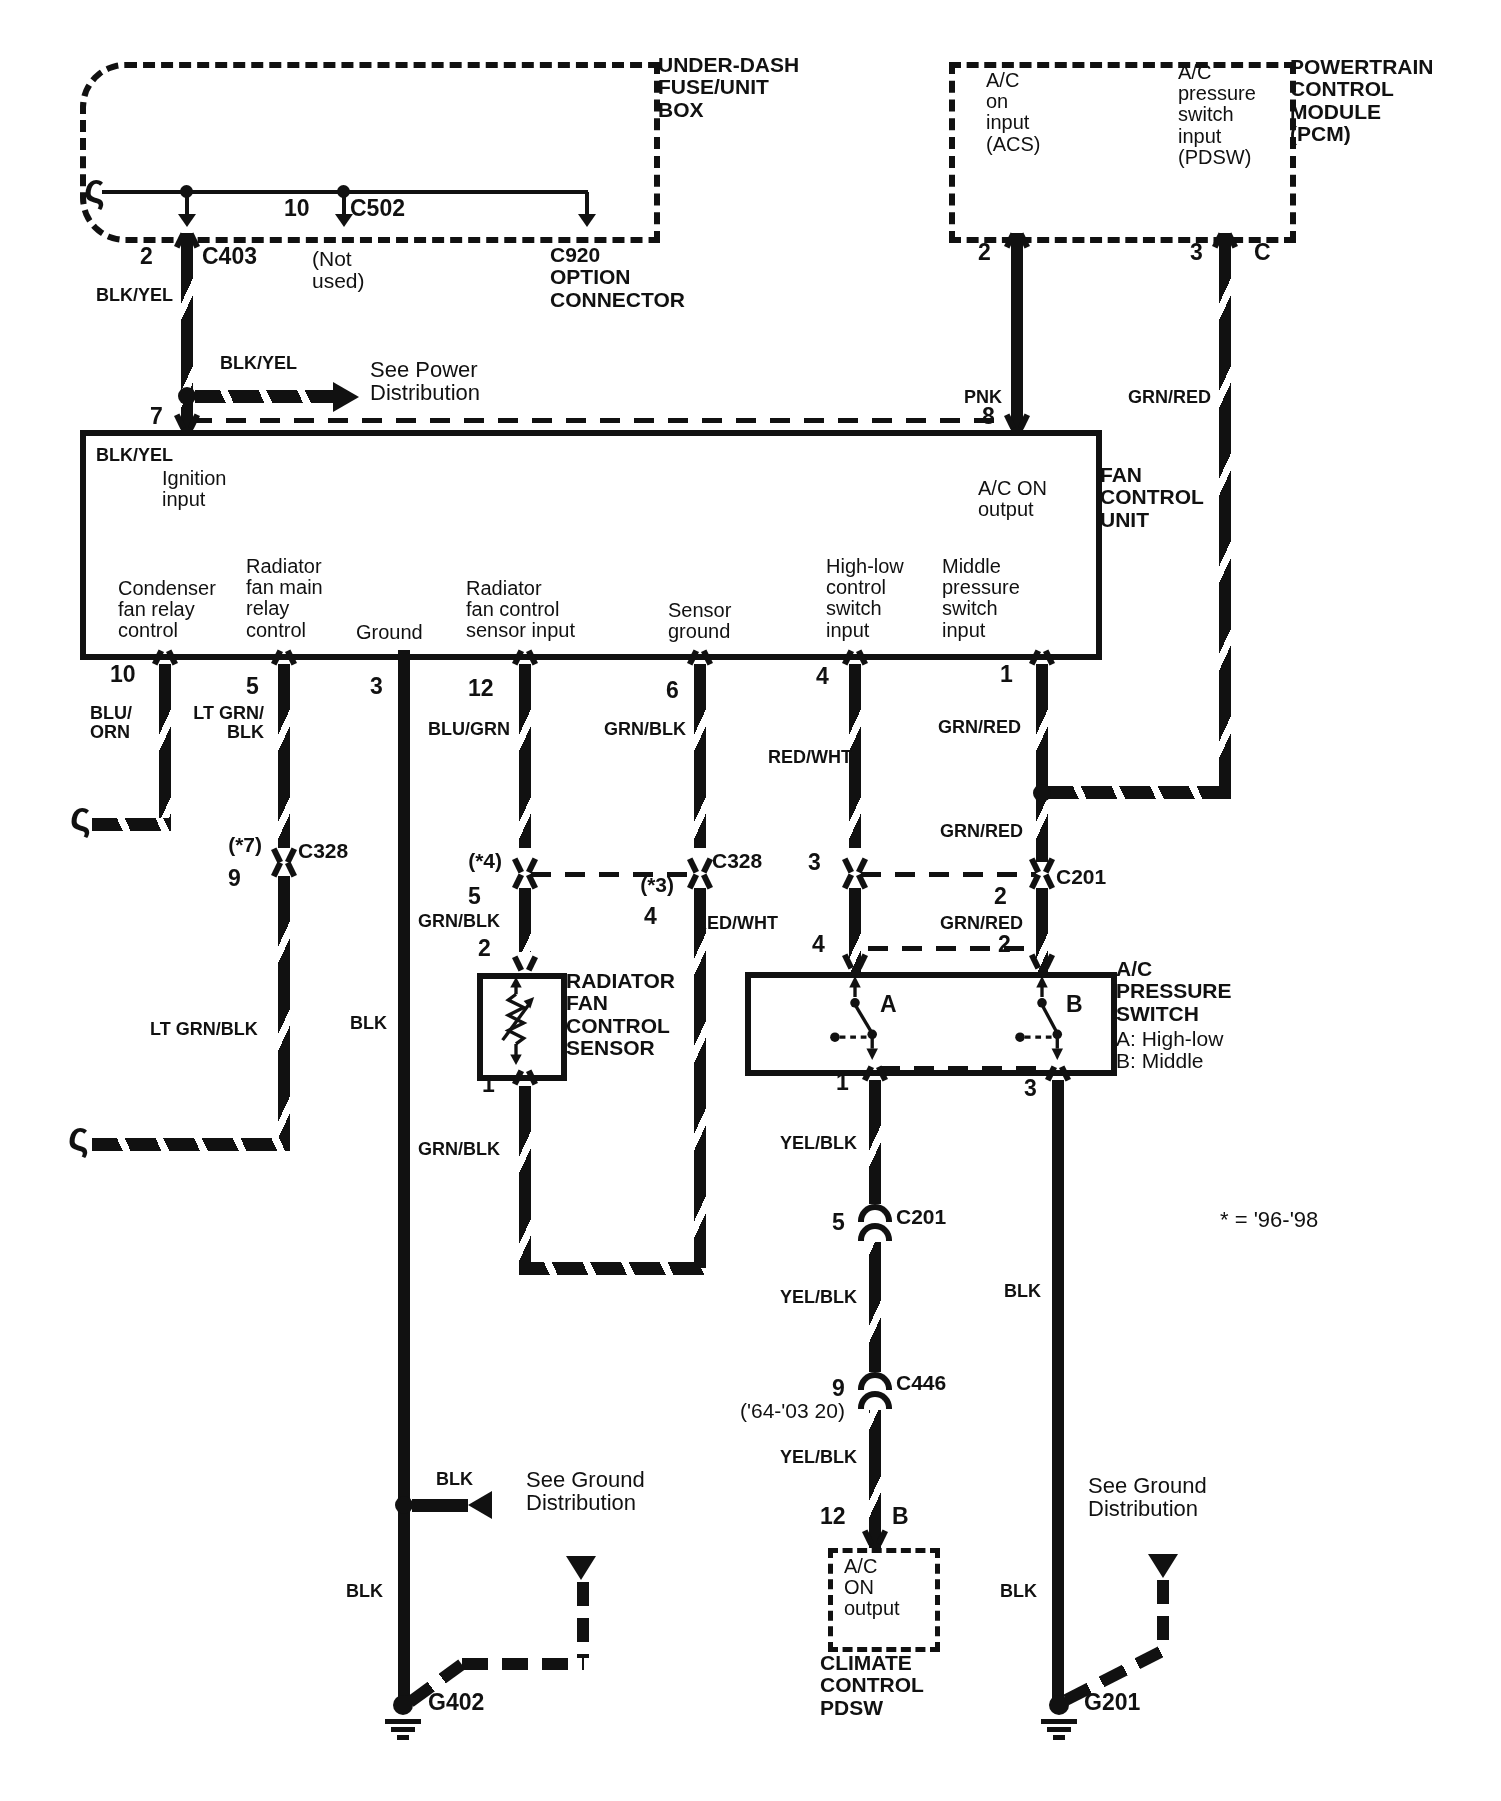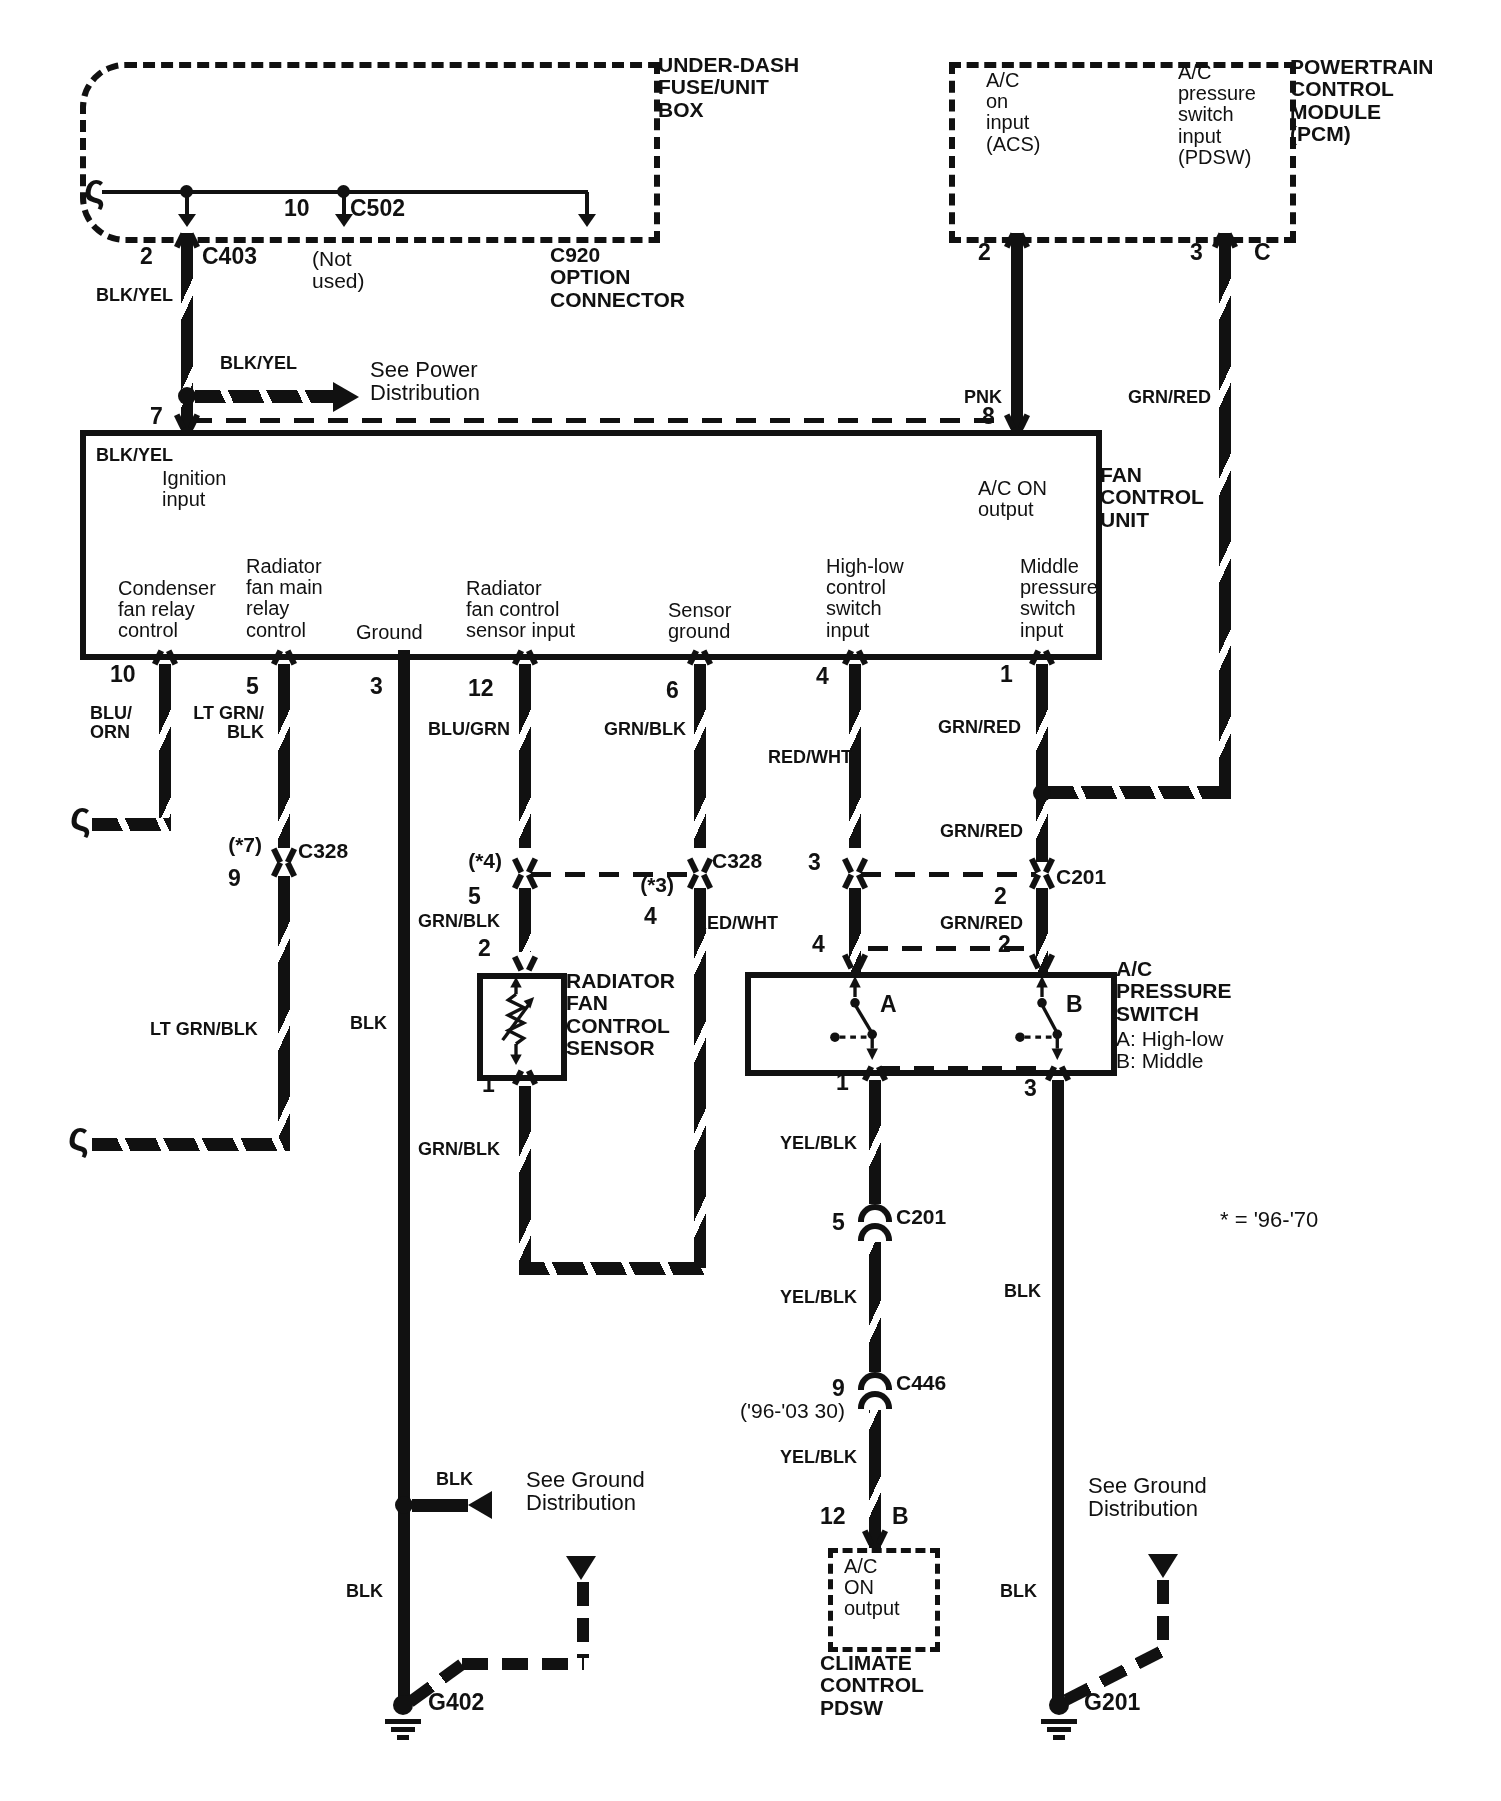--- a/index.html
+++ b/index.html
@@ -139,21 +139,21 @@
   <span class="t n20" style="left:356px;top:622px">Ground</span>
   <span class="t n20" style="left:466px;top:578px">Radiator
 fan control
 sensor input</span>
   <span class="t n20" style="left:668px;top:600px">Sensor
 ground</span>
   <span class="t n20" style="left:826px;top:556px">High-low
 control
 switch
 input</span>
-  <span class="t n20" style="left:1020px;top:556px">Middle
+  <span class="t n20" style="left:942px;top:556px">Middle
 pressure
 switch
 input</span>
 
   <span class="t b23" style="left:110px;top:662px">10</span>
   <span class="t b23" style="left:246px;top:674px">5</span>
   <span class="t b23" style="left:370px;top:674px">3</span>
   <span class="t b23" style="left:468px;top:676px">12</span>
   <span class="t b23" style="left:666px;top:678px">6</span>
   <span class="t b23" style="left:816px;top:664px">4</span>
@@ -309,21 +309,21 @@
 
   <div class="wv" style="left:869px;top:1080px;height:468px"></div>
   <span class="t b18" style="left:780px;top:1134px">YEL/BLK</span>
   <div class="cpair" style="left:858px;top:1204px"></div>
   <span class="t b23" style="left:832px;top:1210px">5</span>
   <span class="t b21" style="left:896px;top:1206px">C201</span>
   <span class="t b18" style="left:780px;top:1288px">YEL/BLK</span>
   <div class="cpair" style="left:858px;top:1372px"></div>
   <span class="t b23" style="left:832px;top:1376px">9</span>
   <span class="t b21" style="left:896px;top:1372px">C446</span>
-  <span class="t n21" style="left:740px;top:1400px">('96-'03 30)</span>
+  <span class="t n21" style="left:740px;top:1400px">('64-'03 20)</span>
   <span class="t b18" style="left:780px;top:1448px">YEL/BLK</span>
   <span class="t b23" style="left:820px;top:1504px">12</span>
   <span class="t b23" style="left:892px;top:1504px">B</span>
   <div class="yc down" style="left:863px;top:1528px"></div>
   <div class="box-dash5" style="left:828px;top:1548px;width:102px;height:94px"></div>
   <span class="t n20" style="left:844px;top:1556px">A/C
 ON
 output</span>
   <span class="t b21" style="left:820px;top:1652px">CLIMATE
 CONTROL
@@ -336,15 +336,15 @@
   <span class="t b18" style="left:1000px;top:1582px">BLK</span>
   <div class="dot20" style="left:1049px;top:1695px"></div>
   <div class="gline" style="left:1041px;top:1719px;width:36px"></div>
   <div class="gline" style="left:1047px;top:1727px;width:24px"></div>
   <div class="gline" style="left:1053px;top:1735px;width:12px"></div>
   <span class="t b23" style="left:1084px;top:1690px">G201</span>
   <div class="tri-dn-big" style="left:1148px;top:1554px"></div>
   <div class="dvt" style="left:1157px;top:1580px;height:72px"></div>
   <div class="diag" style="left:1066px;top:1694px;width:110px;transform:rotate(-27deg);transform-origin:0 50%"></div>
 
-  <span class="t n22" style="left:1220px;top:1208px">* = '96-'70</span>
+  <span class="t n22" style="left:1220px;top:1208px">* = '96-'98</span>
 
 </div>
 
 </body></html>

